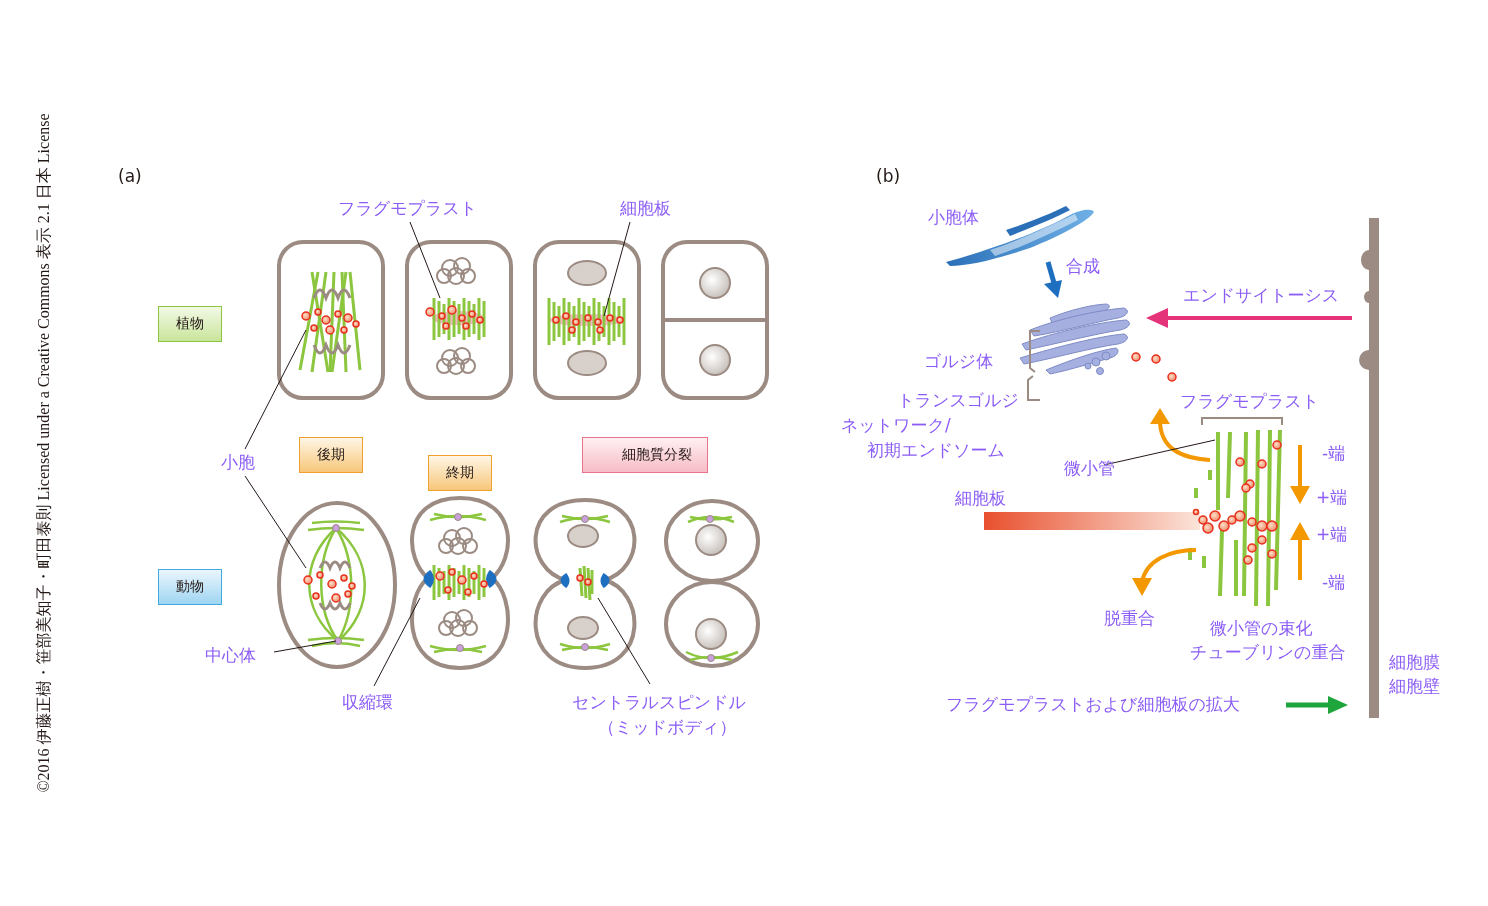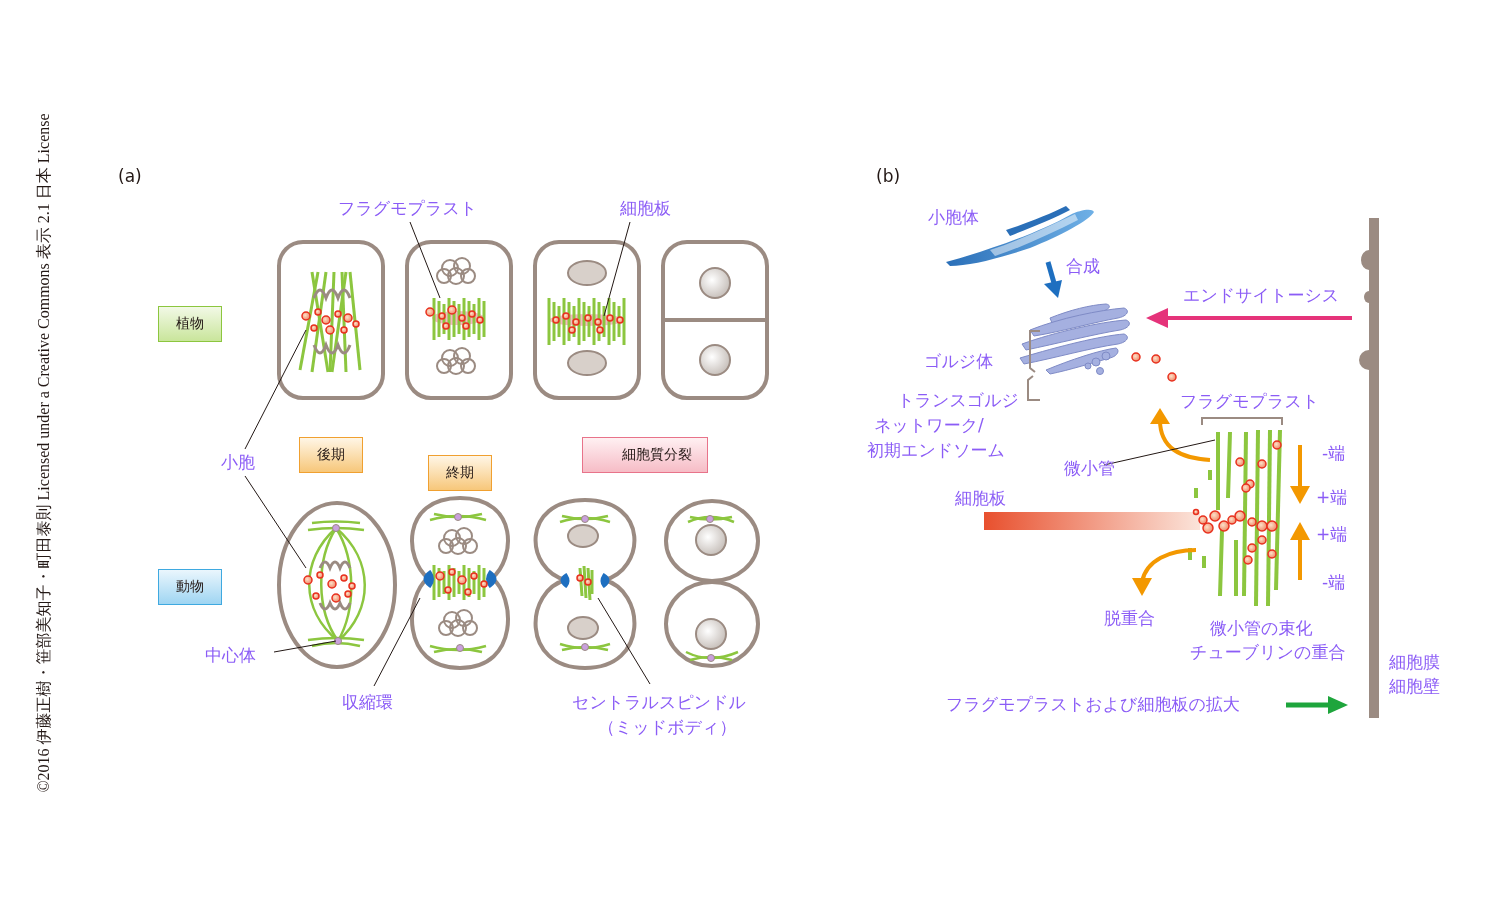--- a/index.html
+++ b/index.html
@@ -376,21 +376,21 @@
 <div class="lbl" style="left:221px;top:452px;">小胞</div>
 <div class="lbl" style="left:205px;top:645px;">中心体</div>
 <div class="lbl" style="left:342px;top:692px;">収縮環</div>
 <div class="lbl" style="left:572px;top:692px;text-align:right;">セントラルスピンドル</div>
 <div class="lbl" style="left:598px;top:717px;">（ミッドボディ）</div>
 
 <div class="lbl" style="left:928px;top:207px;">小胞体</div>
 <div class="lbl" style="left:1066px;top:256px;">合成</div>
 <div class="lbl" style="left:924px;top:351px;">ゴルジ体</div>
 <div class="lbl" style="left:895px;top:390px;text-align:right;width:124px;">トランスゴルジ</div>
-<div class="lbl" style="left:867px;top:415px;text-align:center;width:124px;">ネットワーク/</div>
+<div class="lbl" style="left:841px;top:415px;text-align:left;width:124px;">ネットワーク/</div>
 <div class="lbl" style="left:867px;top:440px;text-align:left;width:152px;">初期エンドソーム</div>
 <div class="lbl" style="left:1183px;top:285px;">エンドサイトーシス</div>
 <div class="lbl" style="left:1180px;top:391px;">フラグモプラスト</div>
 <div class="lbl" style="left:1064px;top:458px;">微小管</div>
 <div class="lbl" style="left:955px;top:488px;">細胞板</div>
 <div class="lbl" style="left:1322px;top:443px;">-端</div>
 <div class="lbl" style="left:1316px;top:487px;">+端</div>
 <div class="lbl" style="left:1316px;top:524px;">+端</div>
 <div class="lbl" style="left:1322px;top:572px;">-端</div>
 <div class="lbl" style="left:1104px;top:608px;">脱重合</div>

